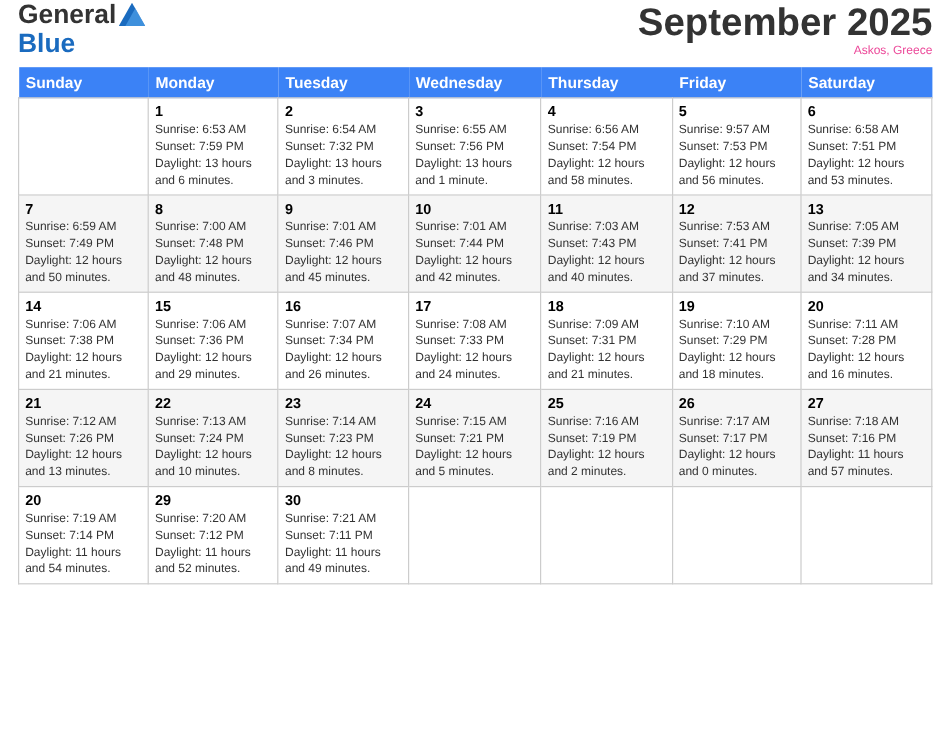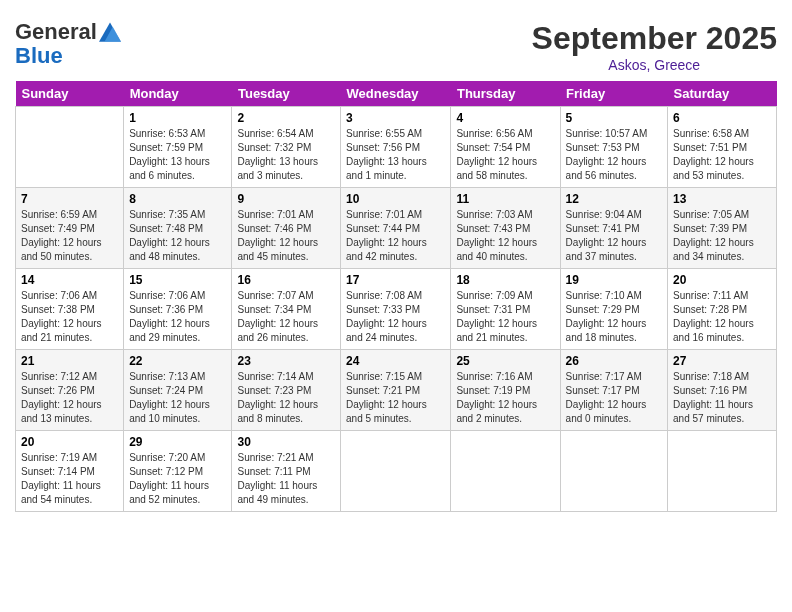--- a/index.html
+++ b/index.html
@@ -6,21 +6,21 @@
     body {
       font-family: Arial, sans-serif;
       background: #fff;
       width: 792px;
       height: 612px;
       overflow: hidden;
     }
     .page {
       width: 792px;
       min-height: 612px;
-      padding: 20px 15px;
+      padding: 0 15px;
       background: #fff;
     }
     .header {
       display: flex;
       justify-content: space-between;
       align-items: flex-start;
       margin-bottom: 8px;
     }
     .logo {
       display: flex;
@@ -31,38 +31,38 @@
       font-weight: bold;
       color: #333;
       line-height: 1.1;
     }
     .logo-icon {
       width: 22px;
       height: 22px;
       margin-left: 2px;
     }
     .title-area {
-      text-align: center;
+      text-align: right;
     }
     .title-area h1 {
       font-size: 32px;
       font-weight: bold;
       color: #333;
     }
     .title-area .subtitle {
-      font-size: 14px;
-      color: #4c1d95;
+      font-size: 10px;
+      color: #ec4899;
     }
     .calendar {
       width: 100%;
       border-collapse: collapse;
       font-size: 10.5px;
     }
     .calendar th {
-      background-color: #a21caf;
+      background-color: #3b82f6;
       color: #fff;
       text-align: left;
       padding: 5px 6px;
       font-size: 13px;
       font-weight: bold;
       margin-top: 46px;
     }
     .calendar td {
       border: 1px solid #ccc;
       vertical-align: top;
@@ -157,21 +157,21 @@
             <span class="day-number">4</span>
         <div class="cell-content">
           <div>Sunrise: 6:56 AM</div>
           <div>Sunset: 7:54 PM</div>
           <div>Daylight: 12 hours and 58 minutes.</div>
         </div>
           </td>
           <td>
             <span class="day-number">5</span>
         <div class="cell-content">
-          <div>Sunrise: 10:57 AM</div>
+          <div>Sunrise: 9:57 AM</div>
           <div>Sunset: 7:53 PM</div>
           <div>Daylight: 12 hours and 56 minutes.</div>
         </div>
           </td>
           <td>
             <span class="day-number">6</span>
         <div class="cell-content">
           <div>Sunrise: 6:58 AM</div>
           <div>Sunset: 7:51 PM</div>
           <div>Daylight: 12 hours and 53 minutes.</div>
@@ -183,21 +183,21 @@
             <span class="day-number">7</span>
         <div class="cell-content">
           <div>Sunrise: 6:59 AM</div>
           <div>Sunset: 7:49 PM</div>
           <div>Daylight: 12 hours and 50 minutes.</div>
         </div>
           </td>
           <td>
             <span class="day-number">8</span>
         <div class="cell-content">
-          <div>Sunrise: 7:35 AM</div>
+          <div>Sunrise: 7:00 AM</div>
           <div>Sunset: 7:48 PM</div>
           <div>Daylight: 12 hours and 48 minutes.</div>
         </div>
           </td>
           <td>
             <span class="day-number">9</span>
         <div class="cell-content">
           <div>Sunrise: 7:01 AM</div>
           <div>Sunset: 7:46 PM</div>
           <div>Daylight: 12 hours and 45 minutes.</div>
@@ -215,21 +215,21 @@
             <span class="day-number">11</span>
         <div class="cell-content">
           <div>Sunrise: 7:03 AM</div>
           <div>Sunset: 7:43 PM</div>
           <div>Daylight: 12 hours and 40 minutes.</div>
         </div>
           </td>
           <td>
             <span class="day-number">12</span>
         <div class="cell-content">
-          <div>Sunrise: 9:04 AM</div>
+          <div>Sunrise: 7:53 AM</div>
           <div>Sunset: 7:41 PM</div>
           <div>Daylight: 12 hours and 37 minutes.</div>
         </div>
           </td>
           <td>
             <span class="day-number">13</span>
         <div class="cell-content">
           <div>Sunrise: 7:05 AM</div>
           <div>Sunset: 7:39 PM</div>
           <div>Daylight: 12 hours and 34 minutes.</div>

